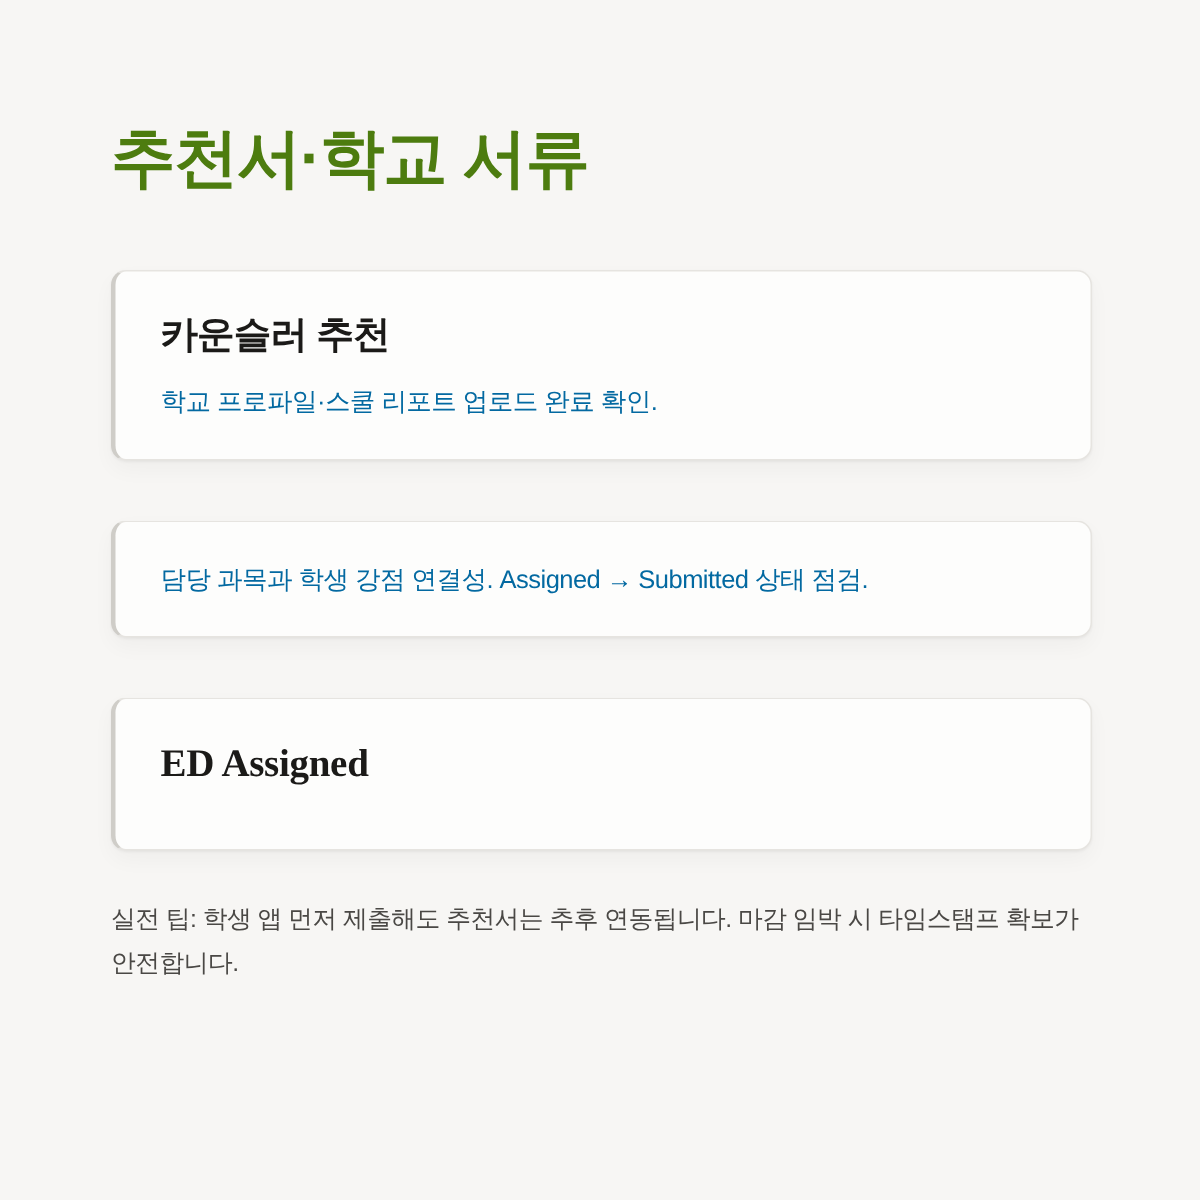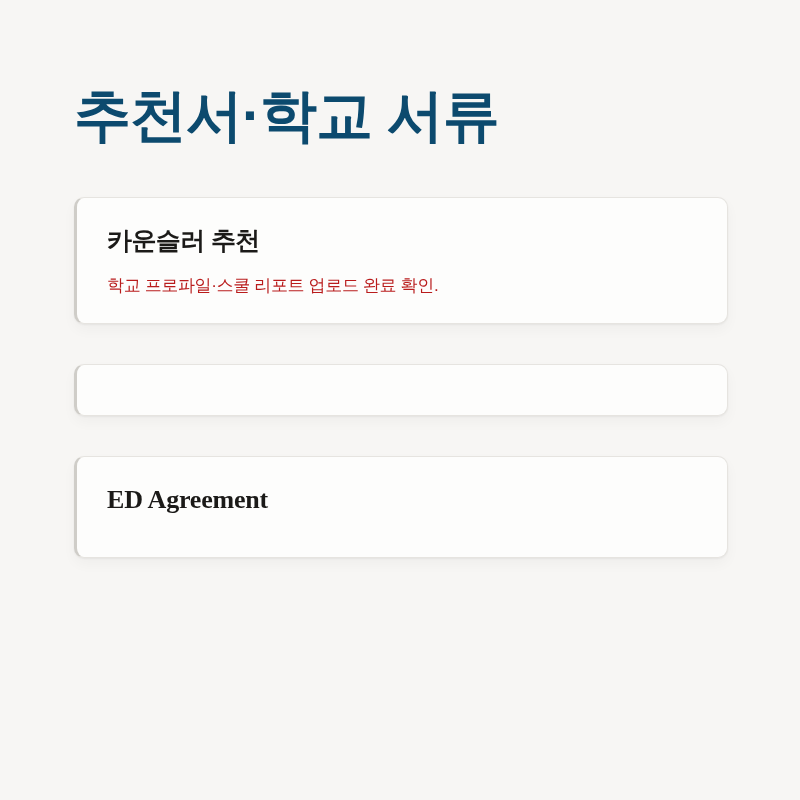--- a/index.html
+++ b/index.html
@@ -16,24 +16,24 @@
   }
   .page {
     position: relative;
     width: 800px;
     height: 800px;
     box-sizing: border-box;
     padding: 62px 72px 0 74px;
   }
   .page-title {
     font-family: "Liberation Sans", sans-serif;
-    font-size: 57px;
+    font-size: 43px;
     font-weight: 700;
     letter-spacing: -1.0px;
-    color: #0c4a6e;
+    color: #4d7c0f;
     margin: 18px 0 0 0;
     line-height: 1.25;
   }
   .card-list {
     margin-top: 46px;
     display: flex;
     flex-direction: column;
     gap: 40px;
   }
   .card {
@@ -56,21 +56,21 @@
   }
   .card-title.serif {
     font-family: "Liberation Serif", serif;
     font-weight: 700;
     letter-spacing: -0.2px;
     font-size: 26px;
   }
   .card-desc {
     font-size: 17px;
     line-height: 1.55;
-    color: #b91c1c;
+    color: #0369a1;
     letter-spacing: -0.35px;
     margin: 0;
   }
   .footnote {
     margin-top: 32px;
     font-size: 16.5px;
     line-height: 1.75;
     color: #4a4845;
     letter-spacing: -0.35px;
     max-width: 660px;
@@ -84,22 +84,24 @@
   <h1 class="page-title">추천서·학교 서류</h1>
 
   <div class="card-list">
 
     <div class="card">
       <div class="card-title">카운슬러 추천</div>
       <p class="card-desc">학교 프로파일·스쿨 리포트 업로드 완료 확인.</p>
     </div>
 
     <div class="card">
+      <p class="card-desc">담당 과목과 학생 강점 연결성. Assigned → Submitted 상태 점검.</p>
     </div>
 
     <div class="card">
-      <div class="card-title serif">ED Agreement</div>
+      <div class="card-title serif">ED Assigned</div>
     </div>
 
   </div>
 
+  <p class="footnote">실전 팁: 학생 앱 먼저 제출해도 추천서는 추후 연동됩니다. 마감 임박 시 타임스탬프 확보가 안전합니다.</p>
 
 </div>
 
 </body></html>

